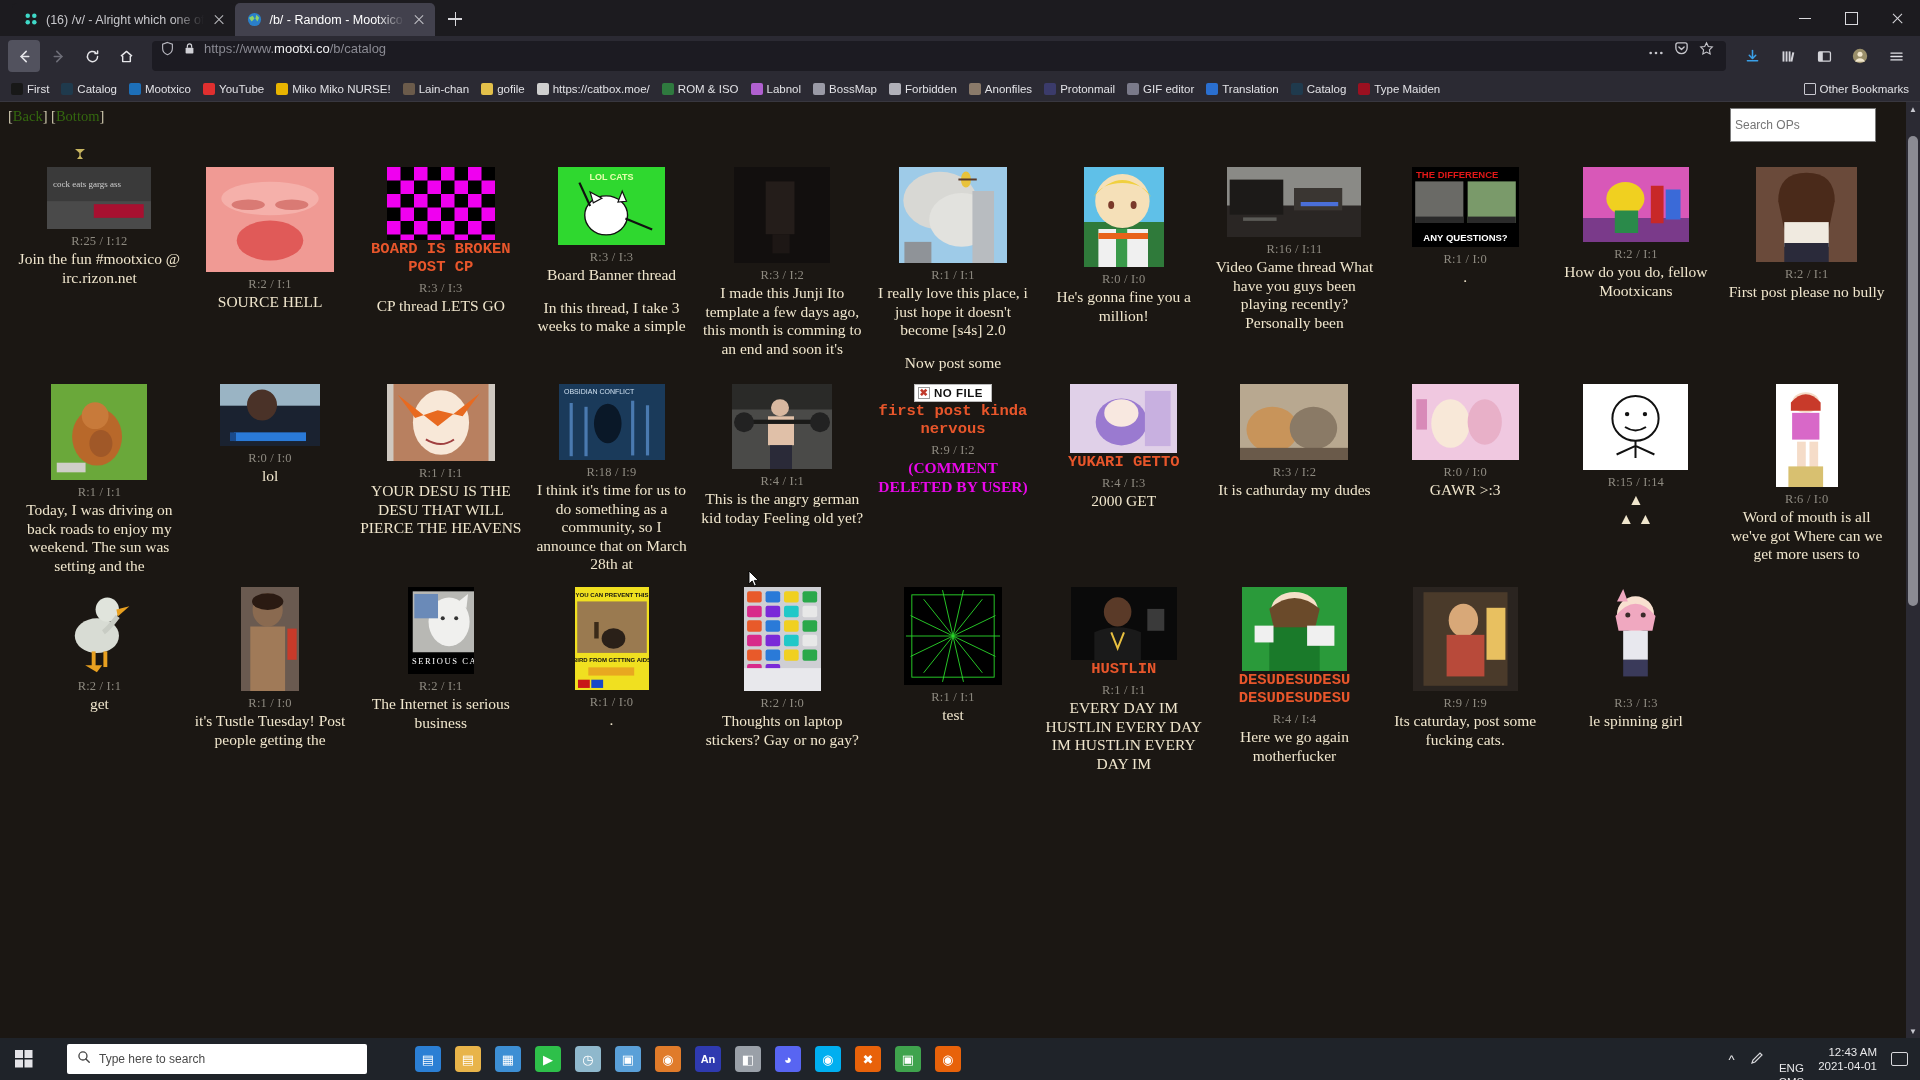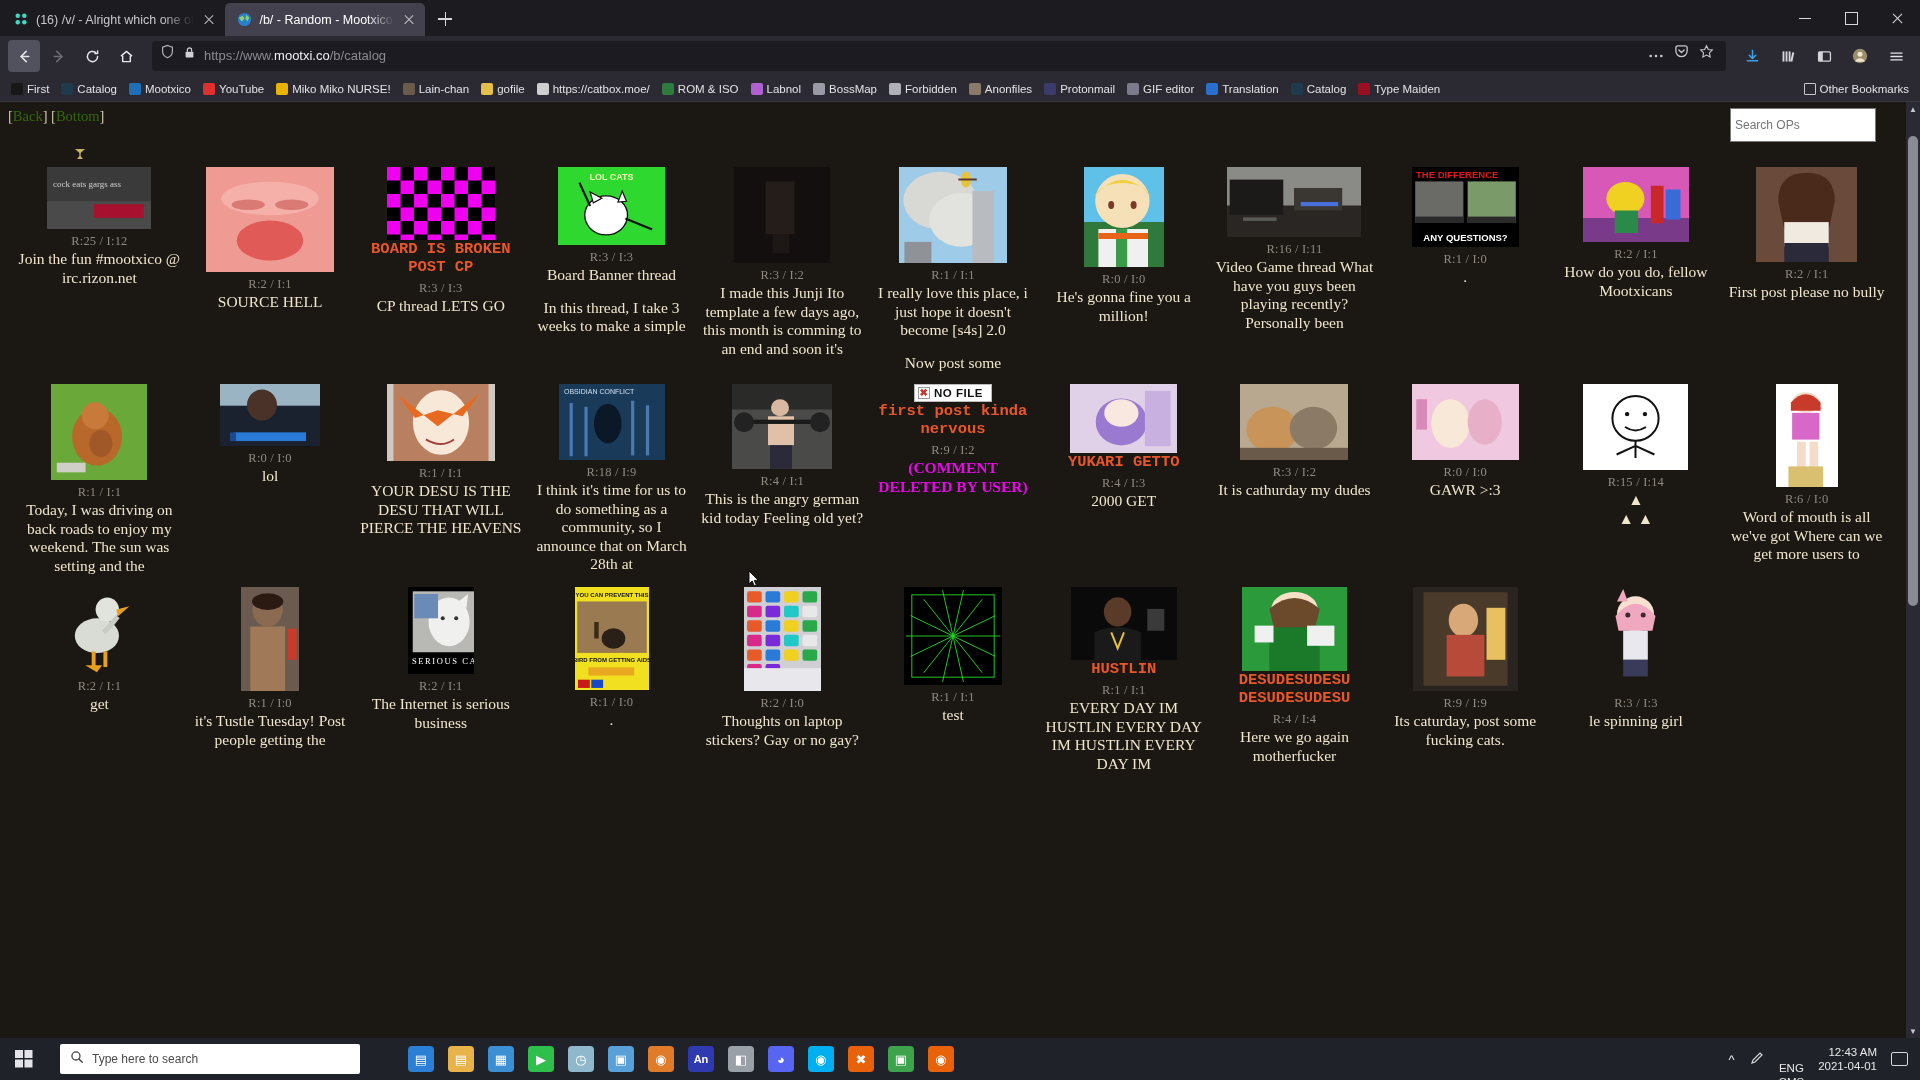--- a/index.html
+++ b/index.html
@@ -8,21 +8,21 @@
     width: 1920px; height: 1080px; overflow: hidden;
     background: #1b1713;
     font-family: "Liberation Sans", sans-serif;
   }
 
   
   #browser { width: 1920px; height: 1080px; display: flex; flex-direction: column; }
 
   .tabstrip {
     height: 36px; background: #1c1b1f; display: flex; align-items: flex-end;
-    padding-left: 2px; flex: 0 0 36px; position: relative;
+    padding-left: 12px; flex: 0 0 36px; position: relative;
   }
   .tab {
     height: 33px; display: flex; align-items: center; gap: 7px;
     padding: 0 8px 0 11px; border-radius: 5px 5px 0 0;
     font-size: 12.5px; color: #c8c8cc; max-width: 240px; min-width: 200px;
     position: relative;
   }
   .tab.inactive { background: #1c1b1f; }
   .tab.active { background: #42414d; color: #ffffff; }
   .tab .favicon { width: 16px; height: 16px; flex: 0 0 16px; display:flex; align-items:center; justify-content:center; }
@@ -54,21 +54,21 @@
 
   .navbar {
     height: 40px; background: #2b2a33; display: flex; align-items: center;
     padding: 0 8px; gap: 2px; flex: 0 0 40px;
   }
   .navbtn { width: 32px; height: 32px; display: flex; align-items: center; justify-content: center; border-radius: 4px; }
   .navbtn.hl { background: #52525e; }
   .navbtn svg { display: block; }
   .urlbar {
     flex: 1 1 auto; height: 30px; background: #1c1b22; border-radius: 4px;
-    display: flex; align-items: flex-end; gap: 8px; padding: 8px 8px; margin: 0 8px;
+    display: flex; align-items: flex-start; gap: 8px; padding: 0 8px; margin: 0 8px;
     min-width: 0;
   }
   .urlbar .urltext {
     flex: 1 1 auto; font-size: 13px; color: #8a8a93; white-space: nowrap; overflow: hidden;
   }
   .urlbar .urltext b { color: #f0f0f2; font-weight: 400; }
   .urlicons { display: flex; align-items: center; gap: 10px; padding-right: 4px; }
   .rightnav { display: flex; align-items: center; gap: 4px; }
 
   .bookmarks {
@@ -152,21 +152,21 @@
   .cursor { position: absolute; left: 748px; top: 468px; width: 12px; height: 18px; z-index: 50; }
 
   
   .taskbar {
     height: 42px; background: #1f2329; display: flex; align-items: center;
     flex: 0 0 42px; padding: 0 0 0 0; position: relative;
   }
   .startbtn { width: 48px; height: 42px; display:flex; align-items:center; justify-content:center; }
   .searchfield {
     width: 300px; height: 30px; background: #ffffff; display: flex; align-items: center;
-    gap: 8px; padding: 0 10px; border-radius: 2px; margin-left: 12px;
+    gap: 8px; padding: 0 10px; border-radius: 2px; margin-left: 19px;
   }
   .searchfield .sftext { font-size: 12px; color: #4a4a4a; }
   .tbicons { display: flex; align-items: center; gap: 14px; margin-left: 48px; }
   .tbicon { width: 26px; height: 26px; border-radius: 4px; display:flex; align-items:center; justify-content:center; font-size: 13px; color:#fff; }
   .tray {
     position: absolute; right: 0; top: 0; height: 42px; display: flex;
     align-items: center; gap: 14px; padding-right: 12px; color: #e8e8ea; font-size: 11.5px;
   }
   .trayclock { text-align: right; line-height: 14px; font-size: 11.5px; }
   .traylang { text-align: center; line-height: 14px; font-size: 11.5px; margin-top: 32px; }

